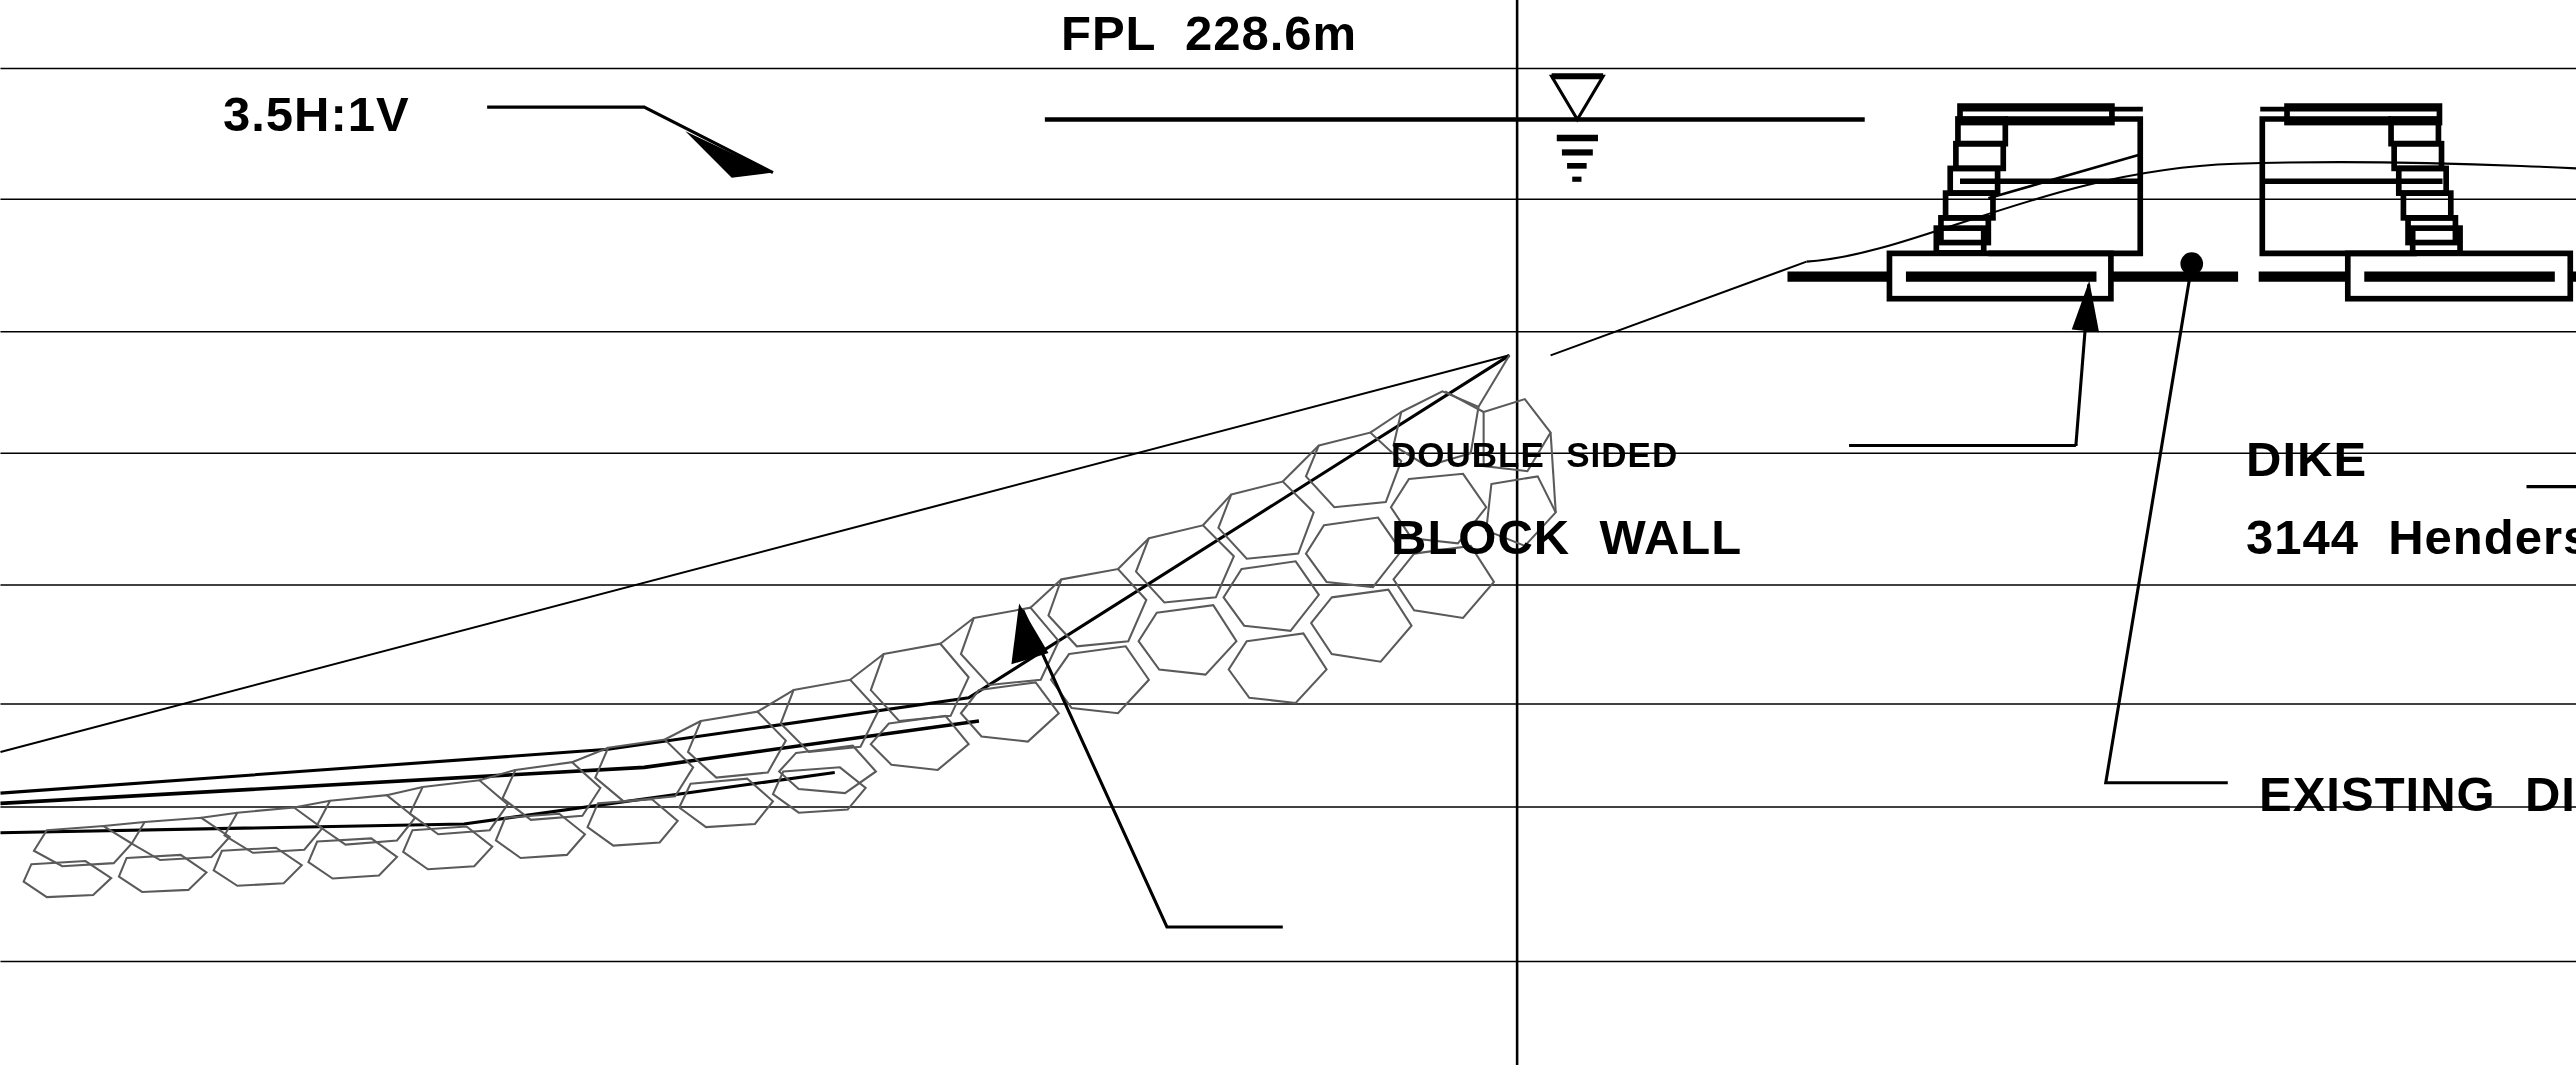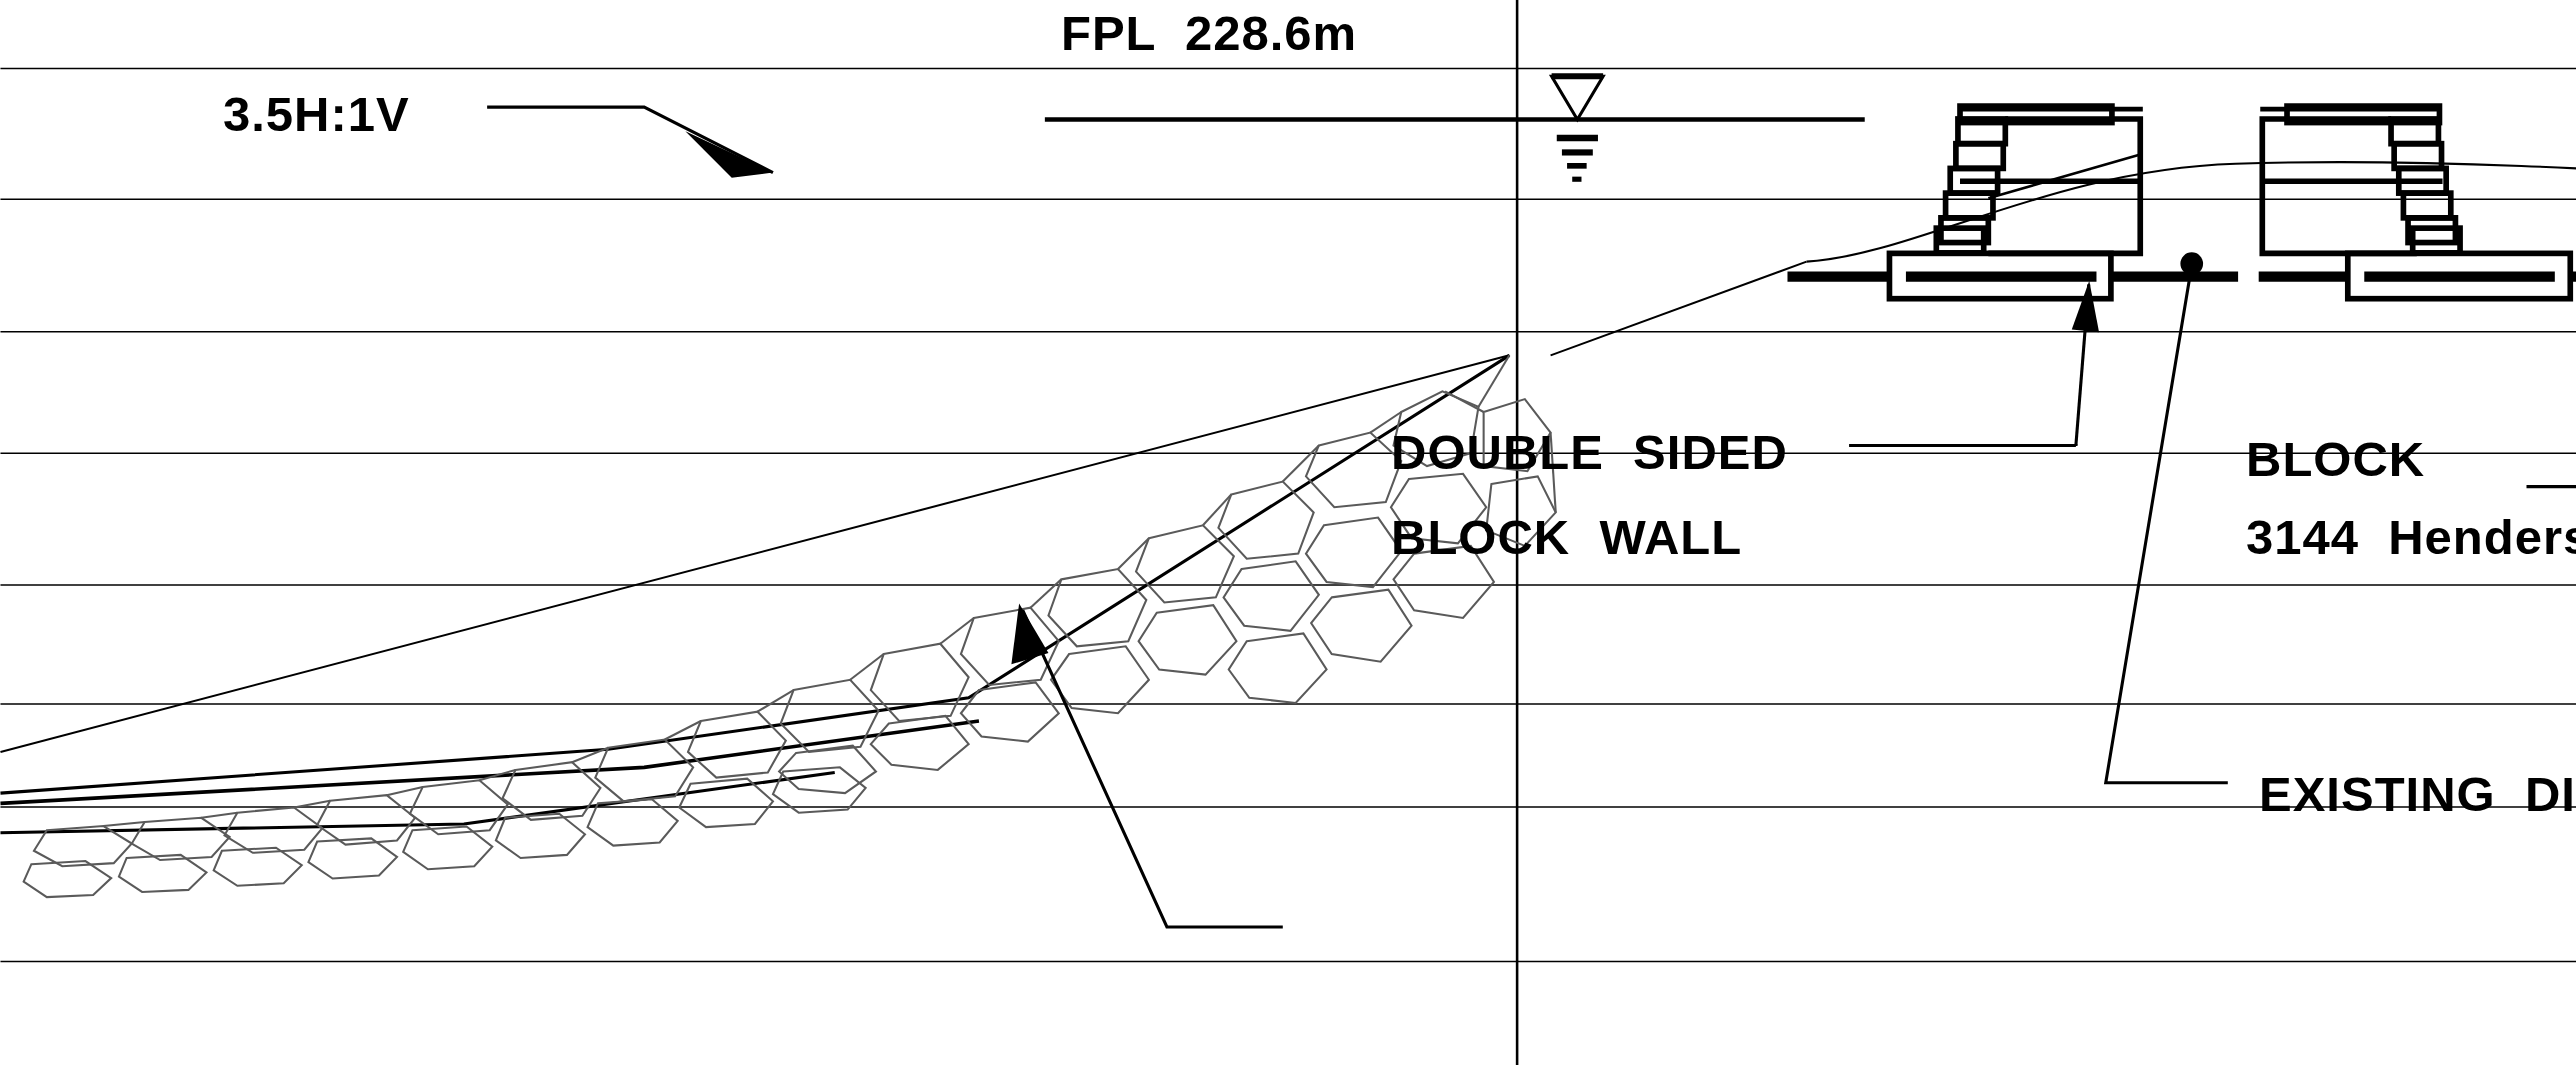--- a/index.html
+++ b/index.html
@@ -231,25 +231,25 @@
     <g stroke="#000" fill="none">
       <path d="M5538,1080 L5790,1080" stroke-width="4"></path>
     </g>
 
   </svg>
 
   <div class="lbl" style="left:1061px;top:9.3px;font-size:49px;">FPL  228.6m</div>
 
   <div class="lbl" style="left:204px;top:90px;font-size:49px;margin-left:19px;">3.5H:1V</div>
 
-  <div class="lbl" style="left:1391px;top:428px;font-size:49px;">DOUBLE  SIDED</div>
+  <div class="lbl" style="left:1391px;top:437px;font-size:35px;">DOUBLE  SIDED</div>
 
   <div class="lbl" style="left:1391px;top:513px;font-size:49px;text-align:right;">BLOCK  WALL</div>
 
-  <div class="lbl" style="left:2246px;top:435px;font-size:49px;">BLOCK</div>
+  <div class="lbl" style="left:2246px;top:435px;font-size:49px;">DIKE</div>
 
   <div class="lbl" style="left:2246px;top:513px;font-size:49px;">3144  Henderson</div>
 
   <div class="lbl" style="left:2259px;top:770px;font-size:49px;">EXISTING  DIKE  FILL</div>
 
 
 </div>
 
 
 </body></html>

